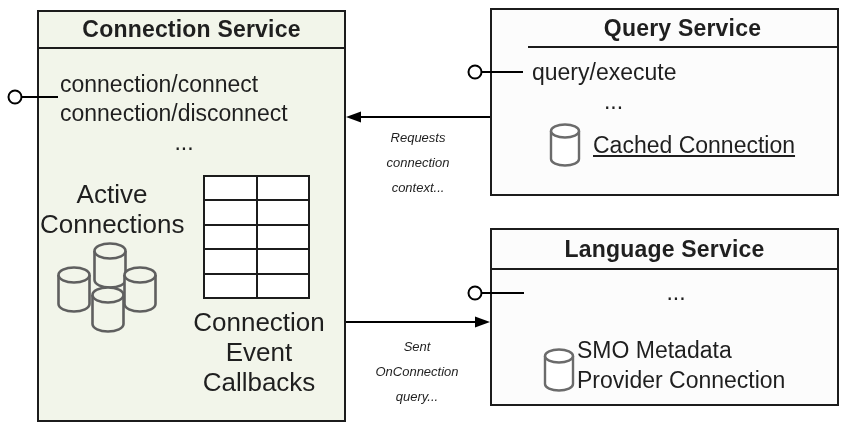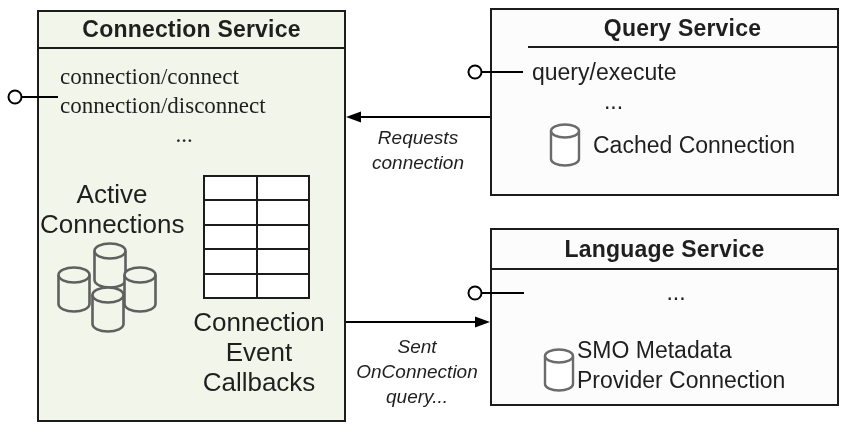--- a/index.html
+++ b/index.html
@@ -24,48 +24,48 @@
   .connection .box-header { height:35px; }
   .query .box-header      { height:36px;margin-left:36px; }
   .language .box-header   { height:38px; }
 
   .abs { position:absolute; }
   .methods { font-size:23px; line-height:29px; white-space:nowrap; }
   .methods .center, .tcenter { text-align:center; }
   .lbl { font-size:26px; line-height:30px; text-align:center; }
 
   
-  .methods.conn  { left:21px; top:50px;  width:248px;font-family:Liberation Serif, serif; }
+  .methods.conn  { left:21px; top:58px;  width:248px; }
   .active-lbl    { left:1px;  top:167px; width:144px; }
   .cluster-svg   { left:13px; top:230px; }
   .table-grid {
     left:164px; top:163px; width:107px; height:124px;
     background:var(--border,#1c1c1c);
     display:grid; gap:2px; padding:2px; box-sizing:border-box;
   }
   .table-grid .cell { background:#ffffff; }
   .callbacks-lbl { left:138px; top:295px; width:164px; }
 
   
   .methods.q { left:40px; top:48px; width:163px; }
   .methods.l { left:40px; top:48px; width:288px; }
   .conn-row  { left:57px; top:113px; display:flex; align-items:center; gap:12px; }
-  .conn-row .one-line { font-size:23px; white-space:nowrap; }
+  .conn-row .one-line { font-size:23px; white-space:nowrap;text-decoration:underline; }
   .cyl-svg-l { left:51px; top:118px; }
   .provider-lbl { left:85px; top:105px; width:240px; font-size:23px; line-height:30px; text-align:left; }
 
   .cyl  { fill:#ffffff; stroke:var(--cylinder-stroke,#6b6b6b); stroke-width:2.4; }
   .cylc { fill:var(--connection-fill,#f2f5ea); stroke:var(--cluster-stroke,#5f5f5f); stroke-width:2.6; }
 
   .overlay { position:absolute; left:0; top:0; pointer-events:none; }
   .edge-line { stroke:#000; stroke-width:2; fill:none; }
   .edge-head { fill:#000; stroke:none; }
   .lolli { fill:#ffffff; stroke:#000; stroke-width:2; }
 
-  .edge-label { font-size:19px; font-style:italic; line-height:25px; text-align:center; white-space:nowrap; }
+  .edge-label { font-size:13px; font-style:italic; line-height:25px; text-align:center; white-space:nowrap; }
   .edge-label.req  { left:343px; top:125px; width:150px; }
   .edge-label.sent { left:337px; top:334px; width:160px; }
 </style>
 </head>
 <body>
 
 <div class="canvas">
 
   <div class="box connection">
     <div class="box-header">Connection Service</div>
@@ -178,20 +178,21 @@
 
     <g>
       <line class="edge-line" x1="346" y1="322" x2="479" y2="322"></line>
       <polygon class="edge-head" points="490,322 475,316.5 475,327.5"></polygon>
     </g>
   </svg>
 
   <div class="abs edge-label req">
     <div>Requests</div>
     <div>connection</div>
+    <div>context...</div>
   </div>
   <div class="abs edge-label sent">
     <div>Sent</div>
     <div>OnConnection</div>
     <div>query...</div>
   </div>
 
 </div>
 
 </body></html>

